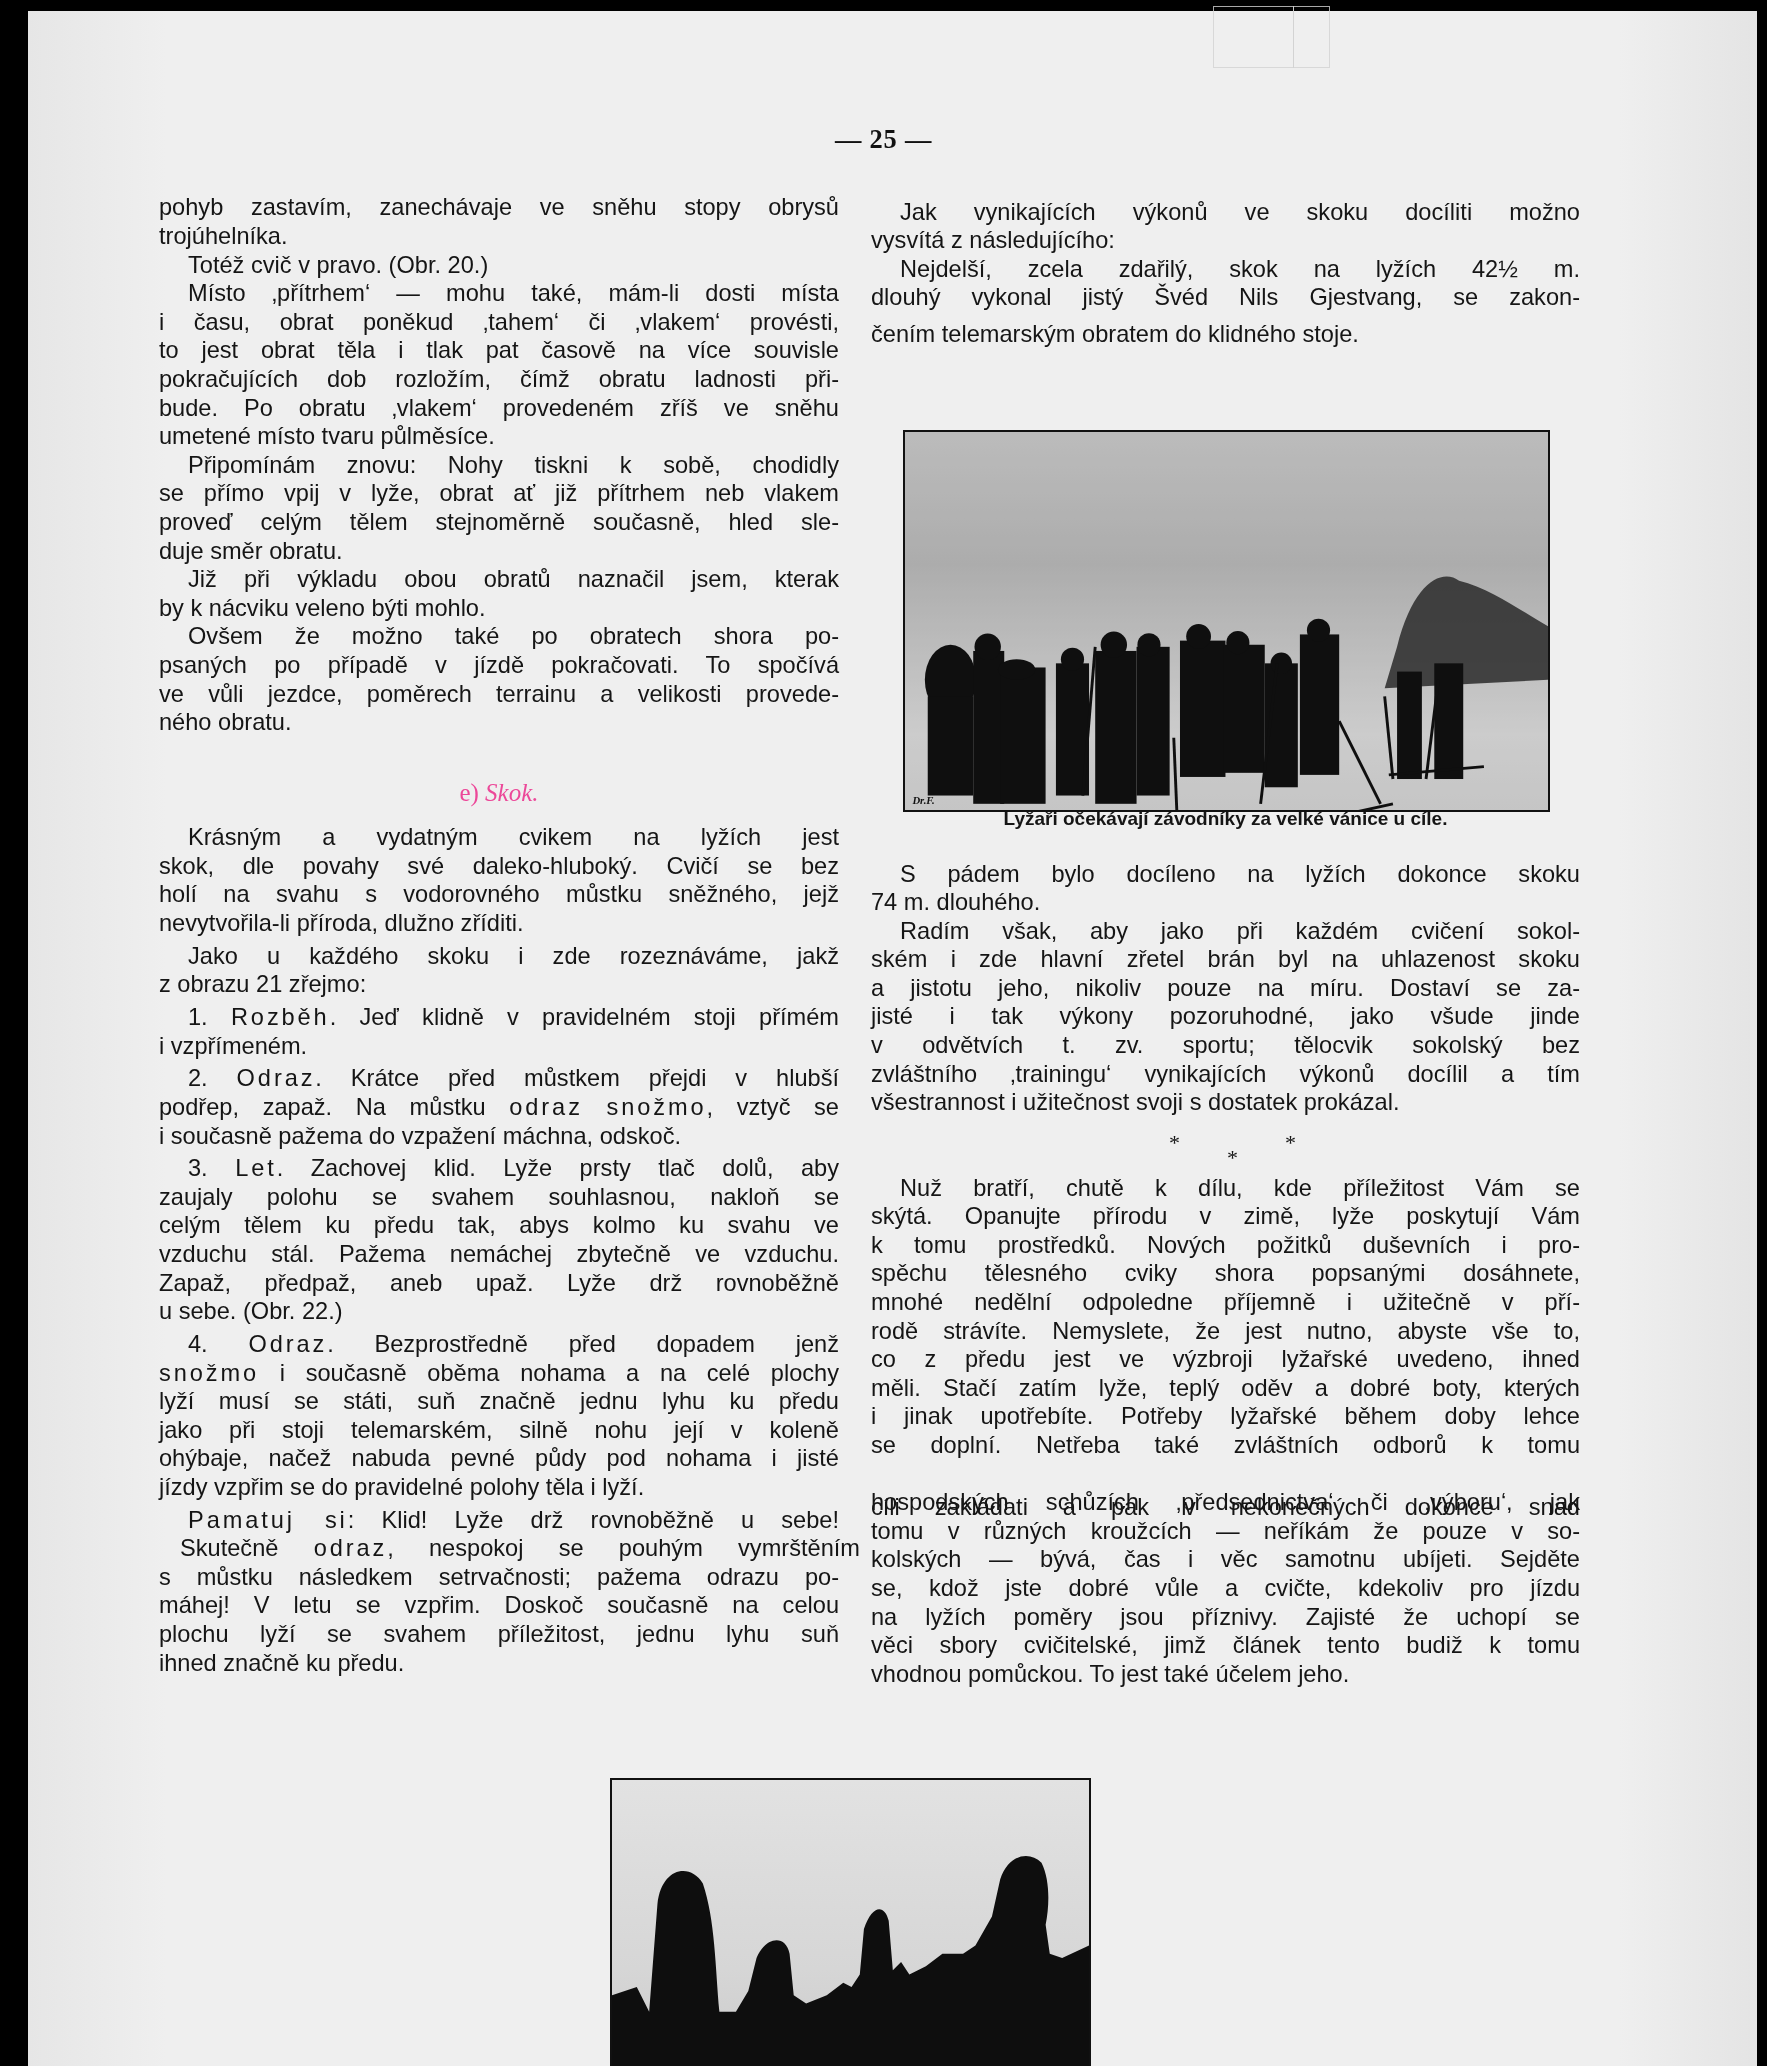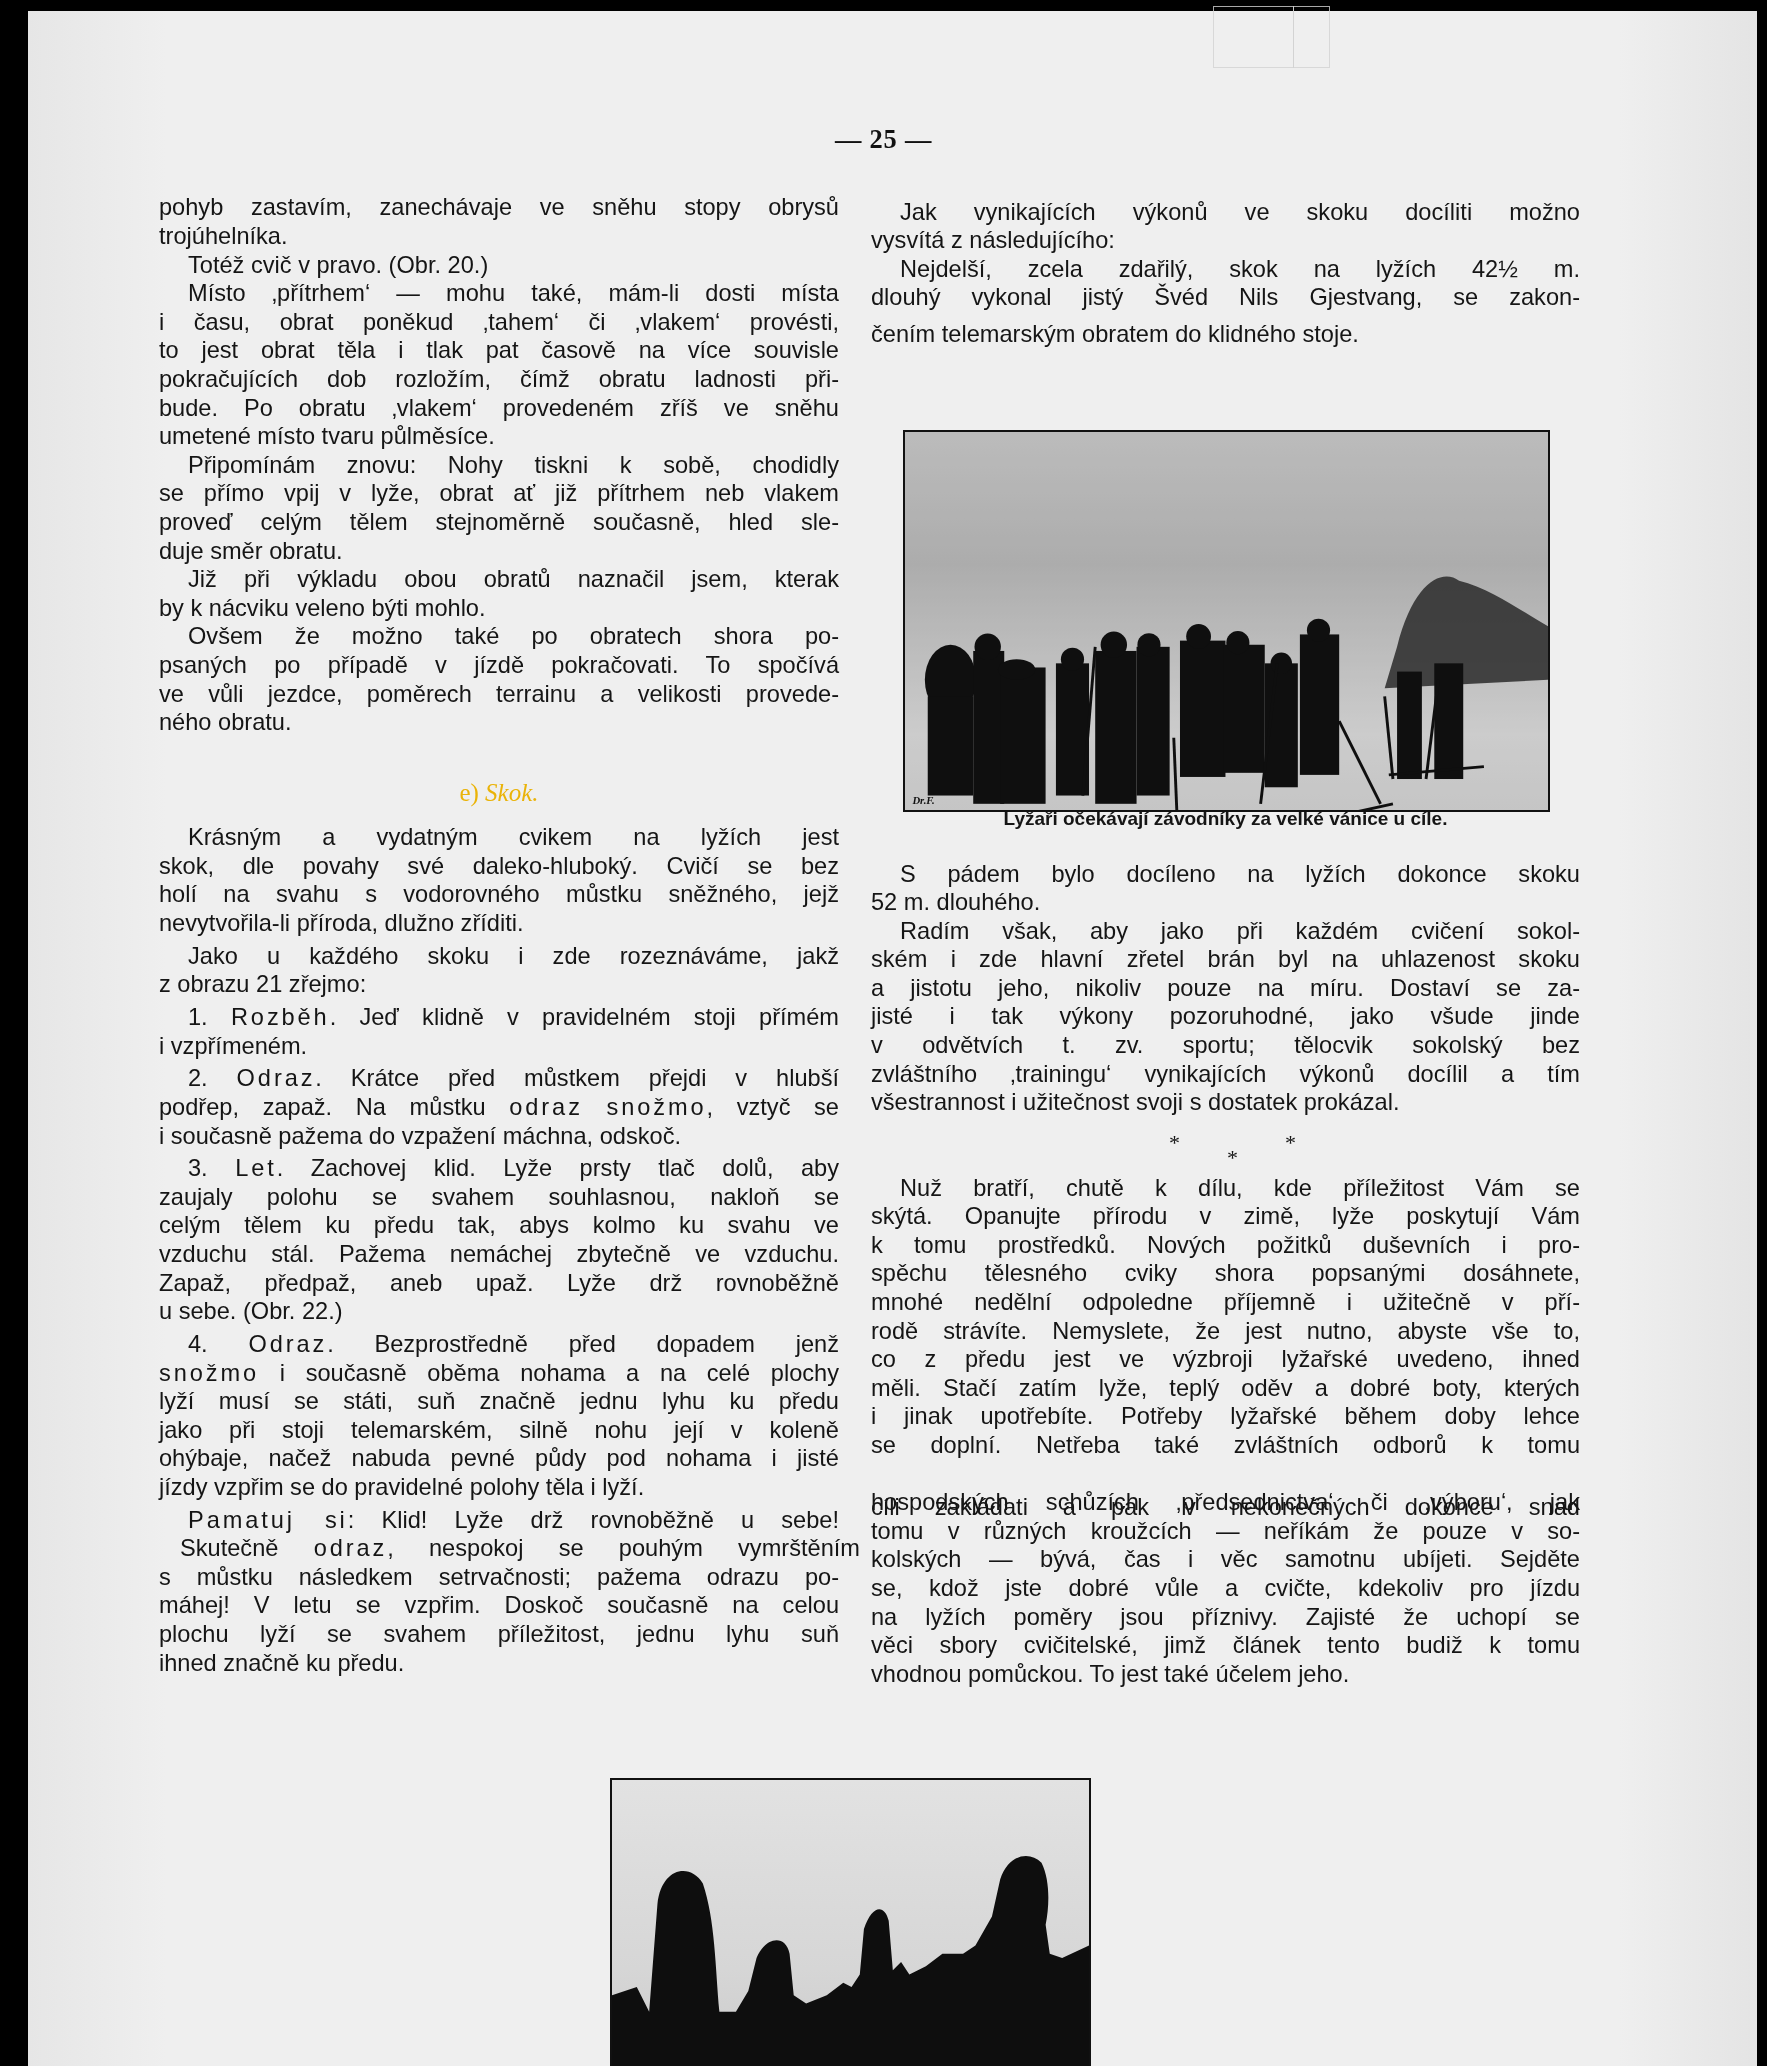--- a/index.html
+++ b/index.html
@@ -24,21 +24,21 @@
     position: absolute; white-space: nowrap; font-size: 23.6px; line-height: 28.5px; height: 28.5px;
     transform-origin: 0 0; text-align: justify; text-align-last: justify;
   }
   .left .line { left: 159px; width: 680px; }
   .right .line { left: 871px; width: 709px; }
   .indent { padding-left: 29px; box-sizing: border-box; }
   .last { text-align-last: left; }
   .sp { letter-spacing: 2.9px; }
   .heading {
     position: absolute; left: 159px; width: 680px; top: 779px; text-align: center;
-    font-family: "Liberation Serif", serif; font-size: 25px; color: #eab308;
+    font-family: "Liberation Serif", serif; font-size: 25px; color: #ec4899;
   }
   .heading i { font-style: italic; }
   .photo {
     position: absolute; border: 2.1px solid #111; overflow: hidden; box-sizing: border-box; margin-top: 36px;
   }
   .photo1 { left: 903px; top: 394px; width: 647px; height: 382px;
     background: linear-gradient(180deg, #bdbdbd 0%, #a9a9a9 35%, #bcbcbc 55%, #d3d3d3 80%, #cacaca 100%); }
   .photo2 { left: 610px; top: 1742px; width: 481px; height: 424px;
     background: linear-gradient(180deg, #e2e2e2 0%, #d6d6d6 45%, #cfcfcf 60%, #d8d8d8 100%); }
   .photo svg { position: absolute; left: 0; top: 0; width: 100%; height: 100%; }
@@ -117,21 +117,21 @@
   <i>Skok.</i>
 </div>
 
 <div class="col right" id="rightcol">
     <div class="line indent" style="top: 198px;">Jak vynikajících výkonů ve skoku docíliti možno</div>
     <div class="line last" style="top: 226px;">vysvítá z následujícího:</div>
     <div class="line indent" style="top: 255px;">Nejdelší, zcela zdařilý, skok na lyžích 42½ m.</div>
     <div class="line" style="top: 283px;">dlouhý vykonal jistý Švéd Nils Gjestvang, se zakon-</div>
     <div class="line last" style="top: 320px;">čením telemarským obratem do klidného stoje.</div>
     <div class="line indent" style="top: 860px;">S pádem bylo docíleno na lyžích dokonce skoku</div>
-    <div class="line last" style="top: 888px;">52 m. dlouhého.</div>
+    <div class="line last" style="top: 888px;">74 m. dlouhého.</div>
     <div class="line indent" style="top: 917px;">Radím však, aby jako při každém cvičení sokol-</div>
     <div class="line" style="top: 945px;">ském i zde hlavní zřetel brán byl na uhlazenost skoku</div>
     <div class="line" style="top: 974px;">a jistotu jeho, nikoliv pouze na míru. Dostaví se za-</div>
     <div class="line" style="top: 1002px;">jisté i tak výkony pozoruhodné, jako všude jinde</div>
     <div class="line" style="top: 1031px;">v odvětvích t. zv. sportu; tělocvik sokolský bez</div>
     <div class="line" style="top: 1060px;">zvláštního ‚trainingu‘ vynikajících výkonů docílil a tím</div>
     <div class="line last" style="top: 1088px;">všestrannost i užitečnost svoji s dostatek prokázal.</div>
     <div class="line indent" style="top: 1174px;">Nuž bratří, chutě k dílu, kde příležitost Vám se</div>
     <div class="line" style="top: 1202px;">skýtá. Opanujte přírodu v zimě, lyže poskytují Vám</div>
     <div class="line" style="top: 1231px;">k tomu prostředků. Nových požitků duševních i pro-</div>

